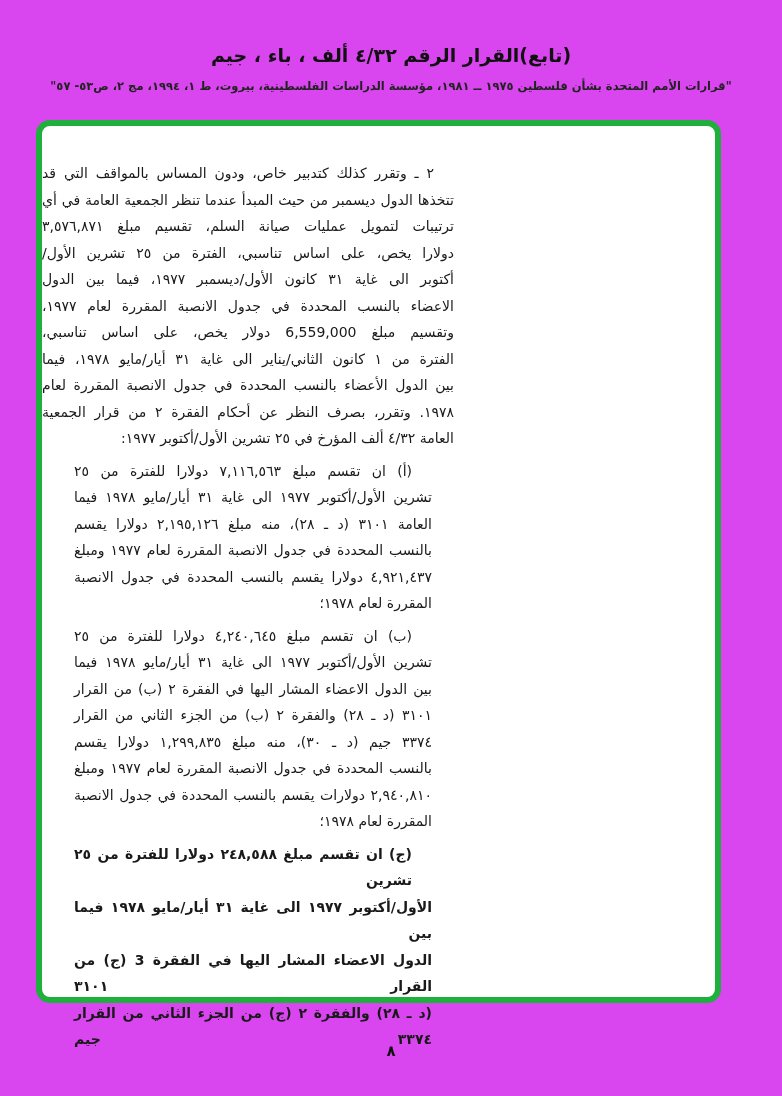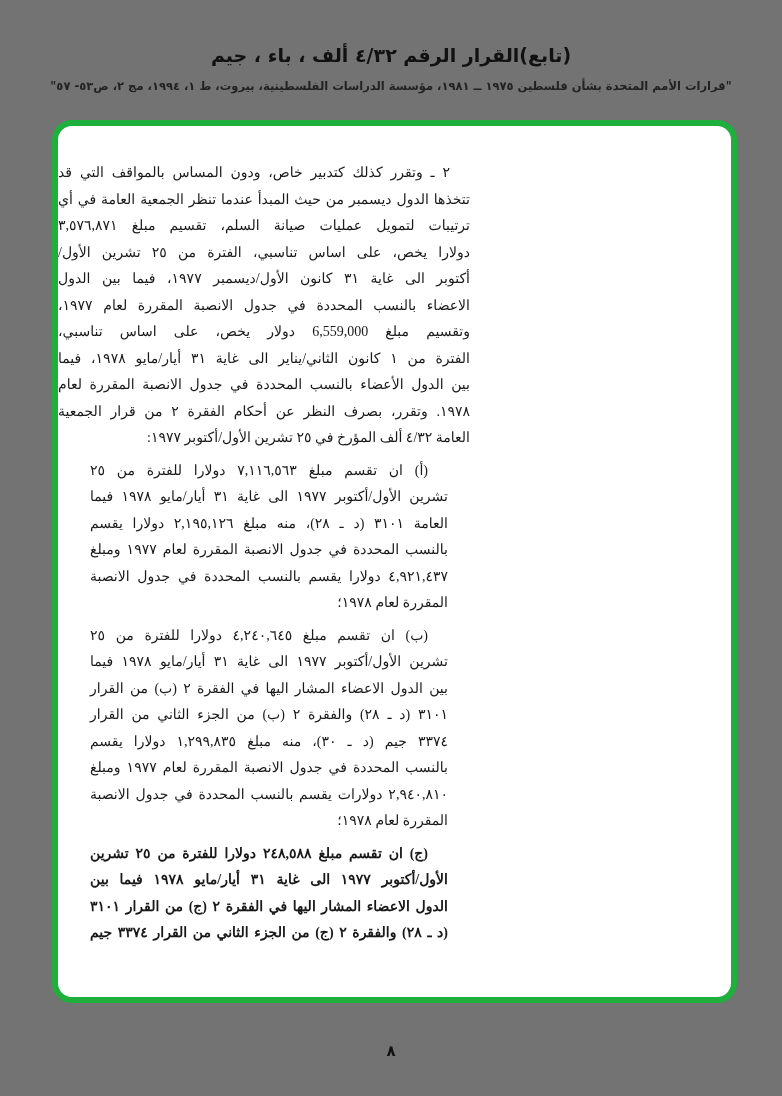--- a/index.html
+++ b/index.html
@@ -1,42 +1,41 @@
 <!DOCTYPE html>
 <html lang="ar" style="--green: #1EAF3C; --ink: #1c1c1c;"><head>
 <meta charset="utf-8">
 <style>
   html,body{margin:0;padding:0;background:#ffffff;}
   .page{
     position:relative;
     width:782px;height:1096px;
-    background:#737373;
+    background:#d946ef;
     font-family:"DejaVu Sans",sans-serif;
     color:var(--ink,#1c1c1c);
     overflow:hidden;
   }
   
   .hdr{position:absolute;top:44px;left:0;width:100%;text-align:center;direction:rtl;}
   .doc-title{
     font-size:19px;font-weight:bold;letter-spacing:0;
     color:#111;
   }
   .doc-source{
     margin-top:13px;
     font-size:11.5px;font-weight:bold;color:#222;
   }
   
   .green-frame{
     position:absolute;
-    left:52px;top:120px;
+    left:36px;top:120px;
     width:673px;height:871px;           
     border:6px solid var(--green,#1EAF3C);
-    border-radius:20px;
+    border-radius:14px;
     background:#ffffff;
-    font-family:Liberation Serif, serif;
   }
   
   .text-column{
     direction:rtl;
     width:412px;
     margin-top:34px;
     margin-right:148px;
     font-size:14px;
     line-height:26.5px;
     color:#191919;
@@ -100,21 +99,21 @@
           <div class="line">بين الدول الاعضاء المشار اليها في الفقرة ٢ (ب) من القرار</div>
           <div class="line">٣١٠١ (د ـ ٢٨) والفقرة ٢ (ب) من الجزء الثاني من القرار</div>
           <div class="line">٣٣٧٤ جيم (د ـ ٣٠)، منه مبلغ ١,٢٩٩,٨٣٥ دولارا يقسم</div>
           <div class="line">بالنسب المحددة في جدول الانصبة المقررة لعام ١٩٧٧ ومبلغ</div>
           <div class="line">٢,٩٤٠,٨١٠ دولارات يقسم بالنسب المحددة في جدول الانصبة</div>
           <div class="line last">المقررة لعام ١٩٧٨؛</div>
         </div>
         <div class="para inset bold">
           <div class="line first">(ج) ان تقسم مبلغ ٢٤٨,٥٨٨ دولارا للفترة من ٢٥ تشرين</div>
           <div class="line">الأول/أكتوبر ١٩٧٧ الى غاية ٣١ أيار/مايو ١٩٧٨ فيما بين</div>
-          <div class="line">الدول الاعضاء المشار اليها في الفقرة ٢ (ج) من القرار ٣١٠١</div>
+          <div class="line">الدول الاعضاء المشار اليها في الفقرة 3 (ج) من القرار ٣١٠١</div>
           <div class="line">(د ـ ٢٨) والفقرة ٢ (ج) من الجزء الثاني من القرار ٣٣٧٤ جيم</div>
         </div>
       </div>
   </div>
 
   <div class="page-number">٨</div>
 
 </div>
 
 </body></html>

